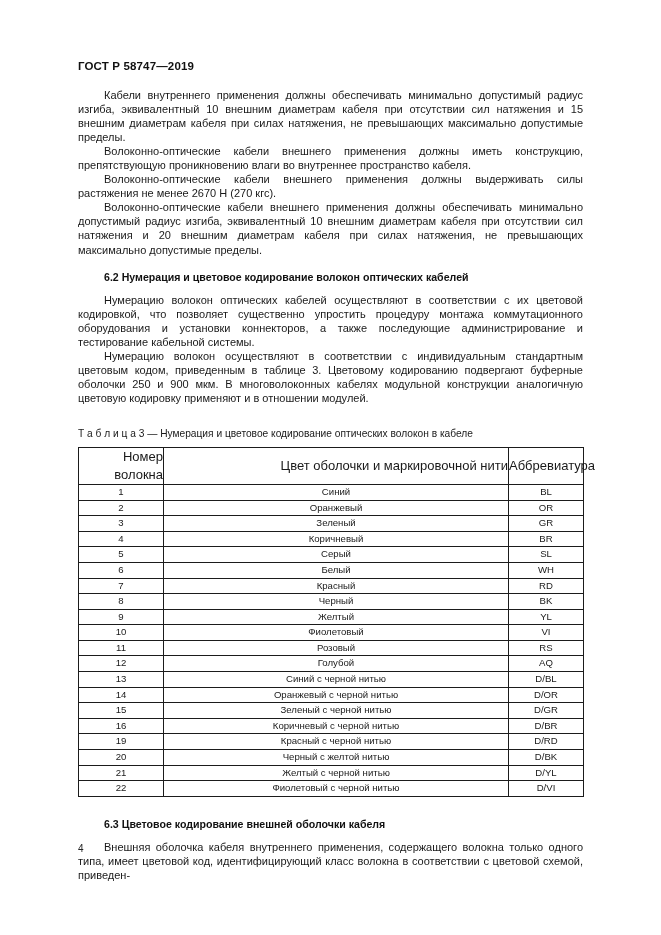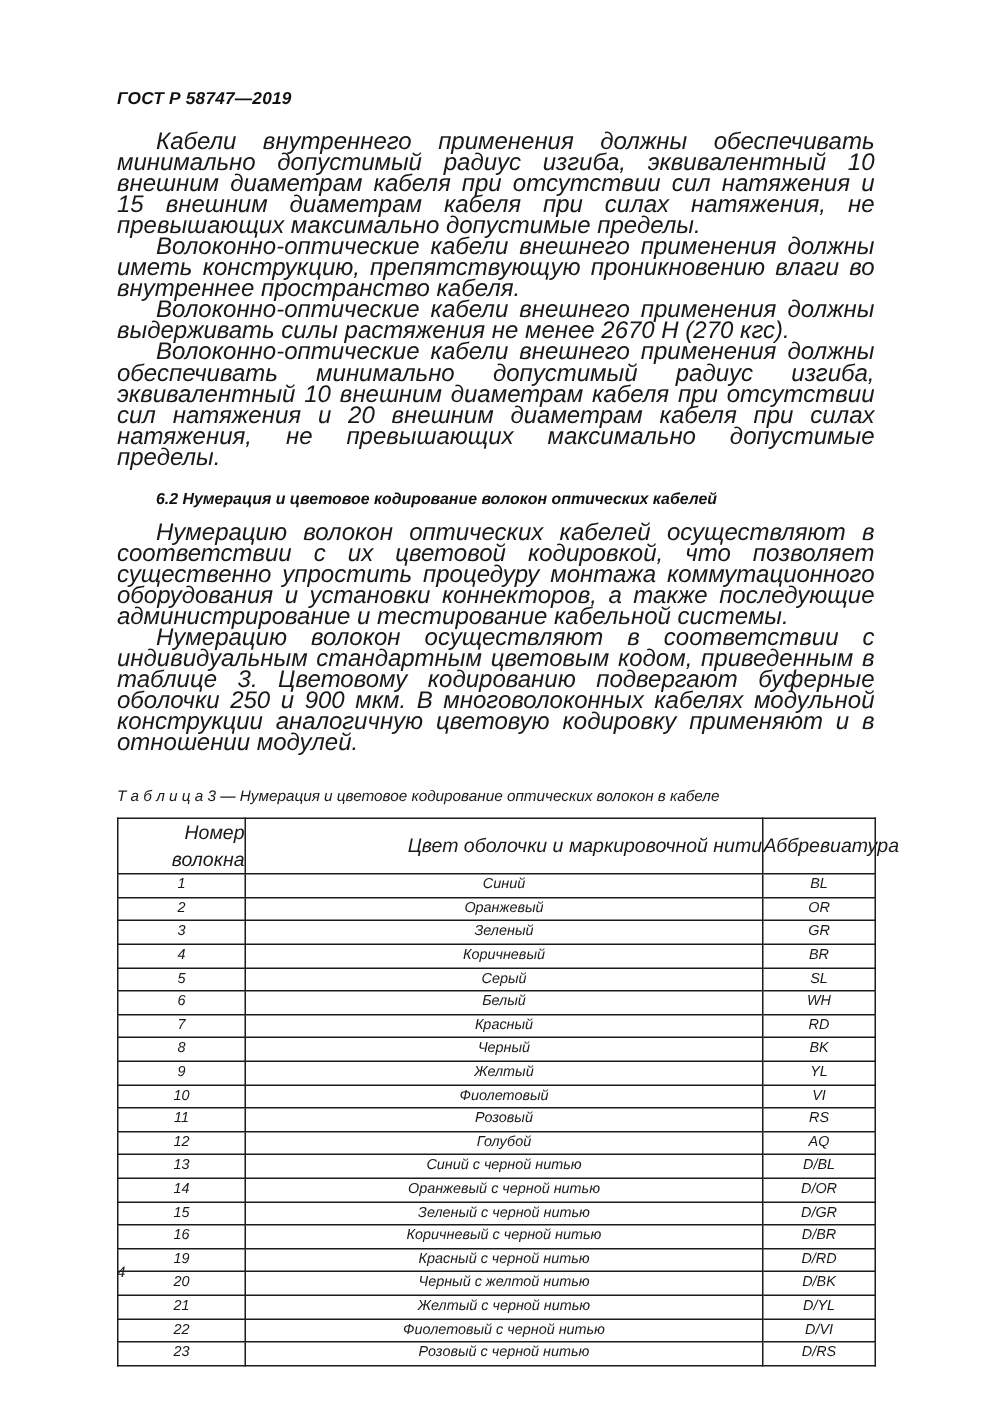--- a/index.html
+++ b/index.html
@@ -11,21 +11,20 @@
     font-family: "Liberation Sans", sans-serif;
     color: #1a1a1a;
   }
   #page {
     position: relative;
     width: 661px;
     height: 935px;
     background: #ffffff;
     overflow: hidden;
     box-sizing: border-box;
-    font-style: italic;
   }
   
   .running-header {
     position: absolute;
     top: 60px;
     left: 78px;
     font-size: 11.5px;
     font-weight: bold;
     letter-spacing: 0.15px;
     color: #111;
@@ -33,21 +32,21 @@
   }
   
   .content {
     position: absolute;
     top: 88px;
     left: 78px;
     width: 505px;
   }
   p.para {
     margin: 0 0 0 0;
-    font-size: 16px;
+    font-size: 11px;
     line-height: 14.05px;
     text-align: justify;
     text-indent: 26px;
     color: #191919;
     hyphens: manual;
   }
   p.para + p.para {
     margin-top: 0px;
   }
   h3.section-heading {
@@ -237,26 +236,25 @@
           <tr>
             <td class="num">21</td>
             <td class="color">Желтый с черной нитью</td>
             <td class="abbr">D/YL</td>
           </tr>
           <tr>
             <td class="num">22</td>
             <td class="color">Фиолетовый с черной нитью</td>
             <td class="abbr">D/VI</td>
           </tr>
-          <tr>
-            <td class="num">23</td>
-            <td class="color">Розовый с черной нитью</td>
-            <td class="abbr">D/RS</td>
-          </tr>
         </tbody>
     </table>
 
+    <div class="tail-block">
+      <h3 class="section-heading">6.3  Цветовое кодирование внешней оболочки кабеля</h3>
+      <p class="para after-heading">Внешняя оболочка кабеля внутреннего применения, содержащего волокна только одного типа, имеет цветовой код, идентифицирующий класс волокна в соответствии с цветовой схемой, приведен-</p>
+    </div>
 
   </div>
 
   <div class="page-number">4</div>
 
 </div>
 
 </body></html>

